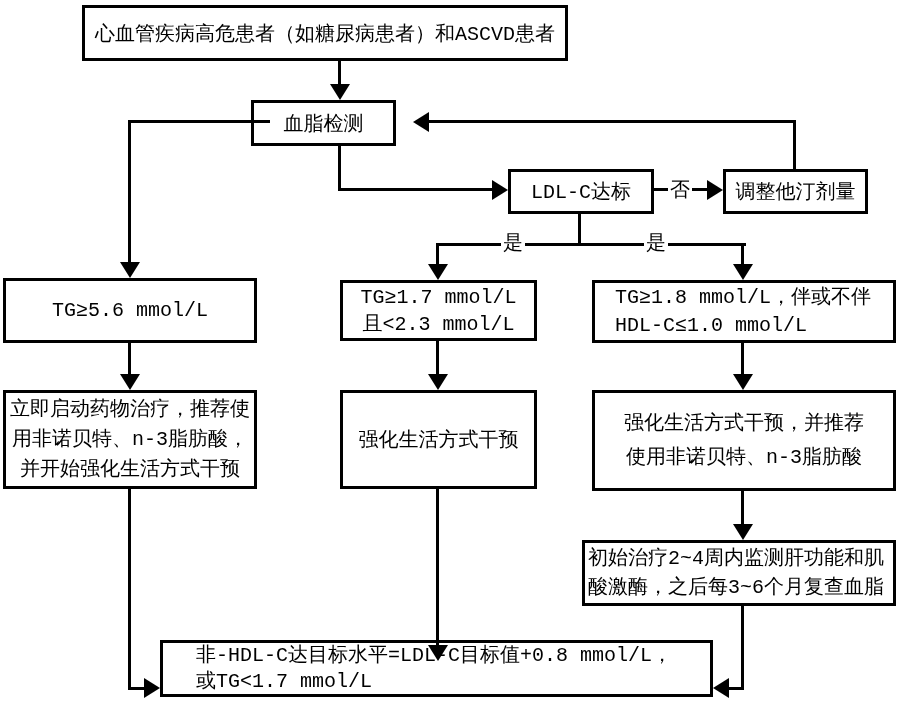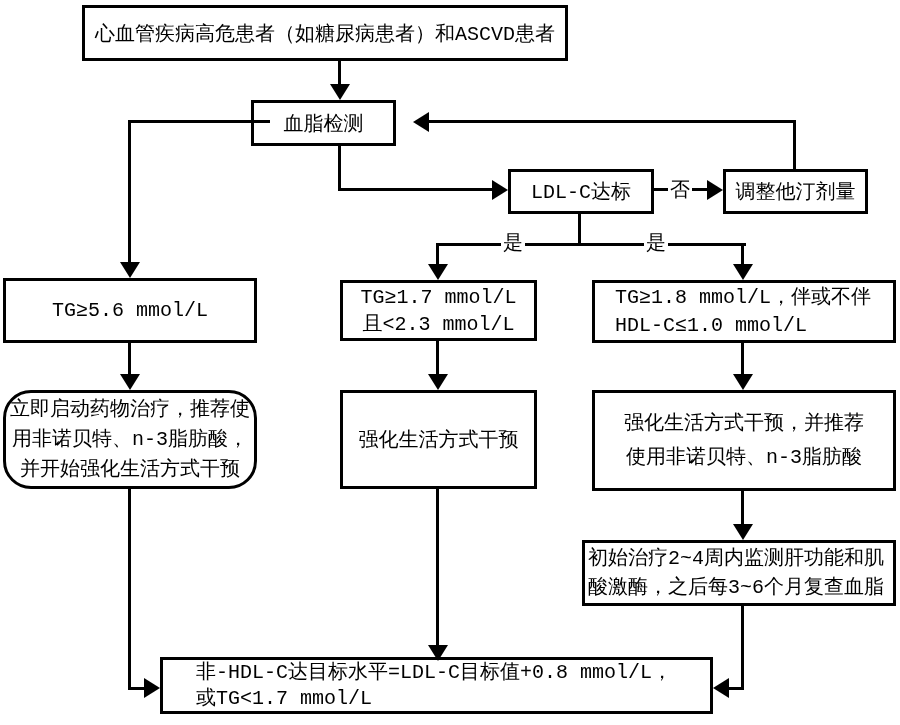--- a/index.html
+++ b/index.html
@@ -22,25 +22,25 @@
   .ar.l { border-top:10px solid transparent; border-bottom:10px solid transparent; border-right:16px solid #000; }
   .lbl { position:absolute; background:#fff; font-size:20px; line-height:24px; padding:0 2px; }
 
   #n1 {left:82px; top:5px;  width:486px; height:56px;}
   #n2 {left:251px;top:100px;width:145px; height:46px;}
   #n3 {left:508px;top:169px;width:146px; height:45px;}
   #n4 {left:723px;top:169px;width:145px; height:45px;}
   #n5 {left:3px;  top:278px;width:254px; height:65px;}
   #n6 {left:340px;top:280px;width:197px; height:61px; line-height:27px;}
   #n7 {left:592px;top:280px;width:304px; height:63px; line-height:28px; padding-left:20px;}
-  #n8 {left:3px;  top:390px;width:254px; height:99px; line-height:30px;border-radius:28px;}
+  #n8 {left:3px;  top:390px;width:254px; height:99px; line-height:30px;}
   #n9 {left:340px;top:390px;width:197px; height:99px;}
   #n10{left:592px;top:390px;width:304px; height:101px;line-height:34px;text-align:center;}
   #n11{left:582px;top:540px;width:314px; height:66px; line-height:29px; padding-left:3px;}
-  #n12{left:160px;top:657px;width:553px; height:57px; line-height:26px; padding-left:33px;}
+  #n12{left:160px;top:640px;width:553px; height:57px; line-height:26px; padding-left:33px;}
 </style>
 </head>
 <body>
 
 <div class="canvas">
 
   <div class="node" id="n1">心血管疾病高危患者（如糖尿病患者）和ASCVD患者</div>
   <div class="node" id="n2">血脂检测</div>
   <div class="node" id="n3">LDL-C达标</div>
   <div class="node" id="n4">调整他汀剂量</div>

